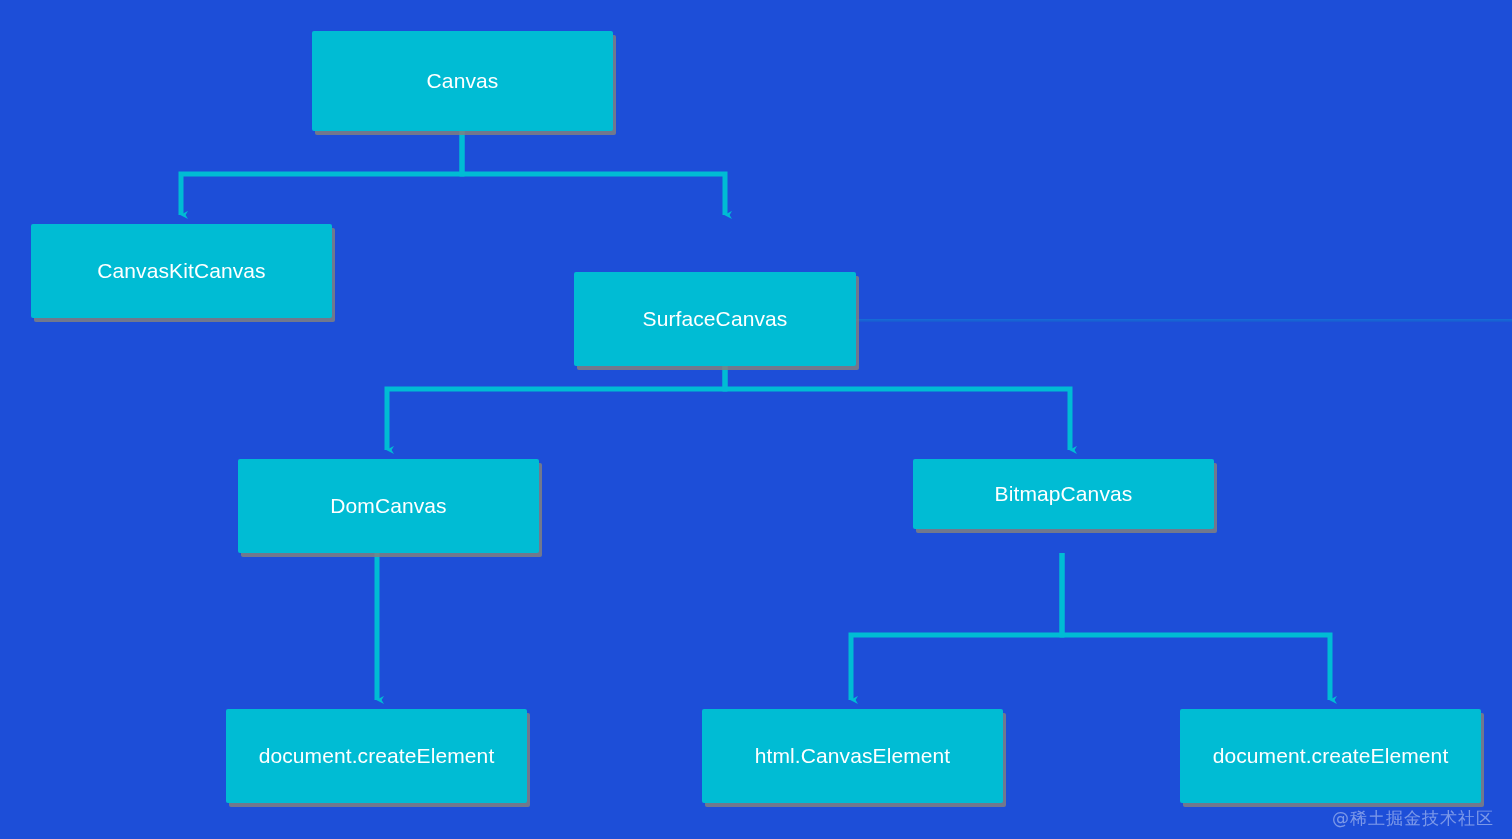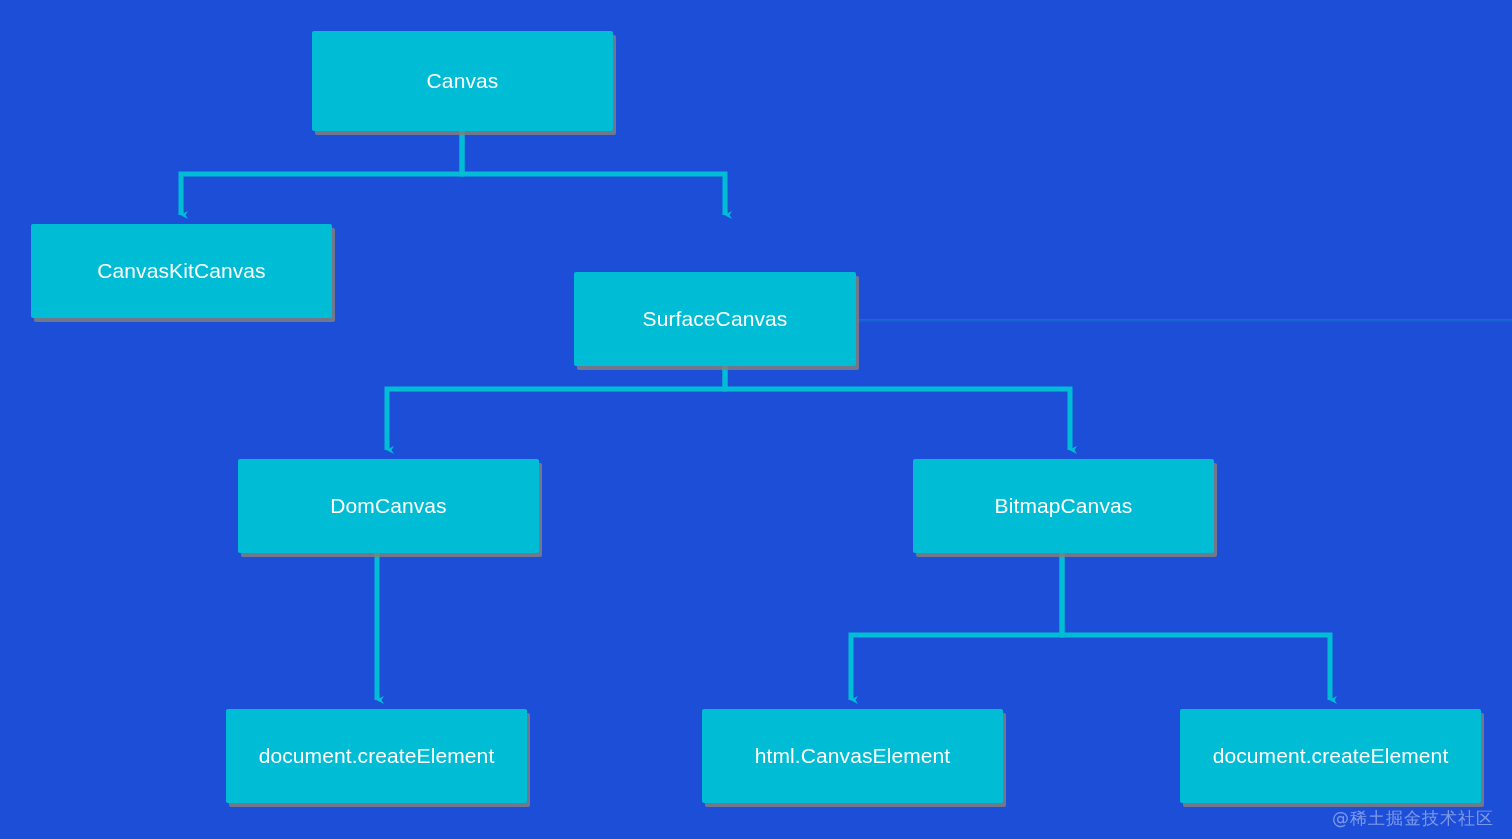--- a/index.html
+++ b/index.html
@@ -108,21 +108,21 @@
   </div>
 
   <div class="node" style="left:574px; top:237px; width:282px; height:94px;margin-top:35px;">
     <span class="node-label">SurfaceCanvas</span>
   </div>
 
   <div class="node" style="left:226px; top:459px; width:301px; height:94px;margin-left:12px;">
     <span class="node-label">DomCanvas</span>
   </div>
 
-  <div class="node" style="left:913px; top:459px; width:301px; height:94px;">
+  <div class="node" style="left:913px; top:459px; width:301px; height:70px;">
     <span class="node-label">BitmapCanvas</span>
   </div>
 
   <div class="node" style="left:226px; top:709px; width:301px; height:94px;">
     <span class="node-label">document.createElement</span>
   </div>
 
   <div class="node" style="left:702px; top:709px; width:301px; height:94px;align-items:center;">
     <span class="node-label">html.CanvasElement</span>
   </div>

